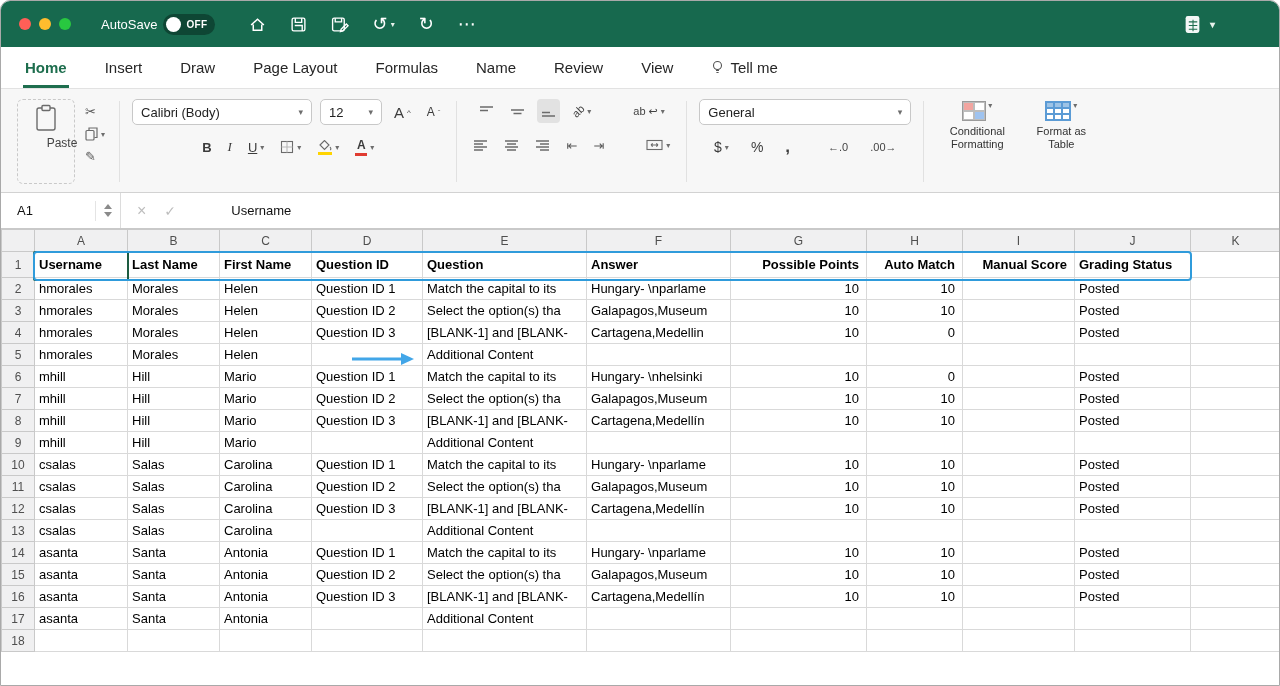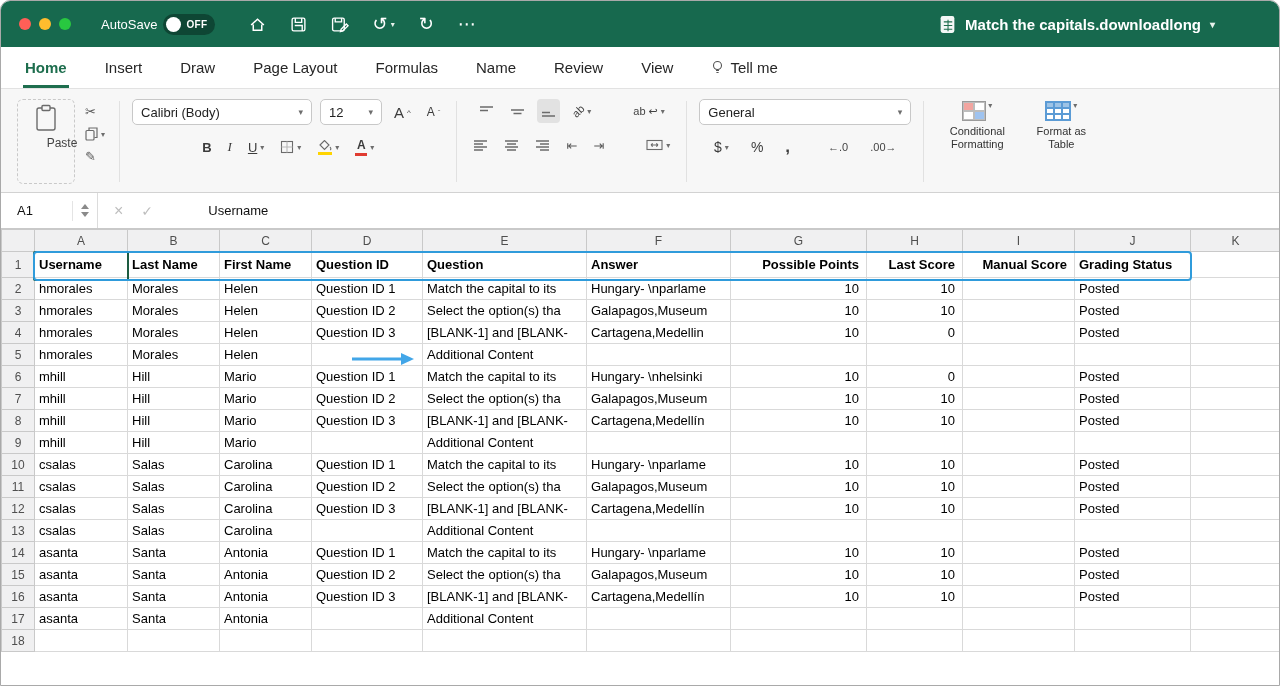--- a/index.html
+++ b/index.html
@@ -74,21 +74,21 @@
   .cf-1{background:#f2a5a0}.cf-2{background:#ffffff}.cf-3{background:#ffffff}.cf-4{background:#9fc3ef}
   .fat-ic { display:grid; grid-template-columns:8px 8px 8px; grid-template-rows:6px 6px 6px;
             border:1px solid #5b9bd5; }
   .fat-ic span { border:0.5px solid #5b9bd5; background:#fff; }
   .fat-ic span.hd { background:#9dc3e6; }
   .icon-chev-pair { display:flex; align-items:flex-start; gap:2px; }
 
   
   .fbar { height:36px; background:#fff; border-bottom:1px solid #c9c9c9;
           display:flex; align-items:center; flex:none; }
-  .namebox { width:97px; height:100%; display:flex; align-items:center;
+  .namebox { width:120px; height:100%; display:flex; align-items:center;
              justify-content:space-between; padding:0 8px 0 16px;
              border-right:1px solid #dcdcdc; font-size:13px; color:#111; }
   .stepper { display:flex; flex-direction:column; gap:3px; padding-left:8px;
              border-left:1px solid #e4e4e4; height:20px; justify-content:center; }
   .tri-up { width:0; height:0; border-left:4px solid transparent;
             border-right:4px solid transparent; border-bottom:5px solid #8a8a8a; }
   .tri-dn { width:0; height:0; border-left:4px solid transparent;
             border-right:4px solid transparent; border-top:5px solid #8a8a8a; }
   .fb-btns { display:flex; align-items:center; gap:18px; padding:0 16px; }
   .fb-x { color:#bdbdbd; font-size:16px; }
@@ -159,21 +159,20 @@
       </span>
       <span class="tb-btn">
         <span class="tb-glyph">⋯</span>
       </span>
     </div>
     <div class="doc-title">
       <svg width="17" height="19" viewBox="0 0 15 18">
           <rect x="1" y="1" width="13" height="16" rx="2" fill="#ffffff" opacity="0.95"></rect>
           <path d="M4 6.5h8M4 10h8M4 13.5h8M8 4.5v11" stroke="#1e6e4e" stroke-width="1"></path>
         </svg>
-      <span>Match the capitals.downloadlong</span>
       <span class="tb-chev">▾</span>
     </div>
   </div>
 
   <div class="tabrow">
     <span class="tab active">
         <span>Home</span>
       </span>
     <span class="tab">
         <span>Insert</span>
@@ -459,21 +458,21 @@
         <tbody>
           <tr class="r1">
             <th>1</th>
             <td>Username</td>
             <td>Last Name</td>
             <td>First Name</td>
             <td>Question ID</td>
             <td>Question</td>
             <td>Answer</td>
             <td class="num">Possible Points</td>
-            <td class="num">Last Score</td>
+            <td class="num">Auto Match</td>
             <td class="num">Manual Score</td>
             <td>Grading Status</td>
             <td></td>
           </tr>
           <tr>
             <th>2</th>
             <td>hmorales</td>
             <td>Morales</td>
             <td>Helen</td>
             <td>Question ID 1</td>

